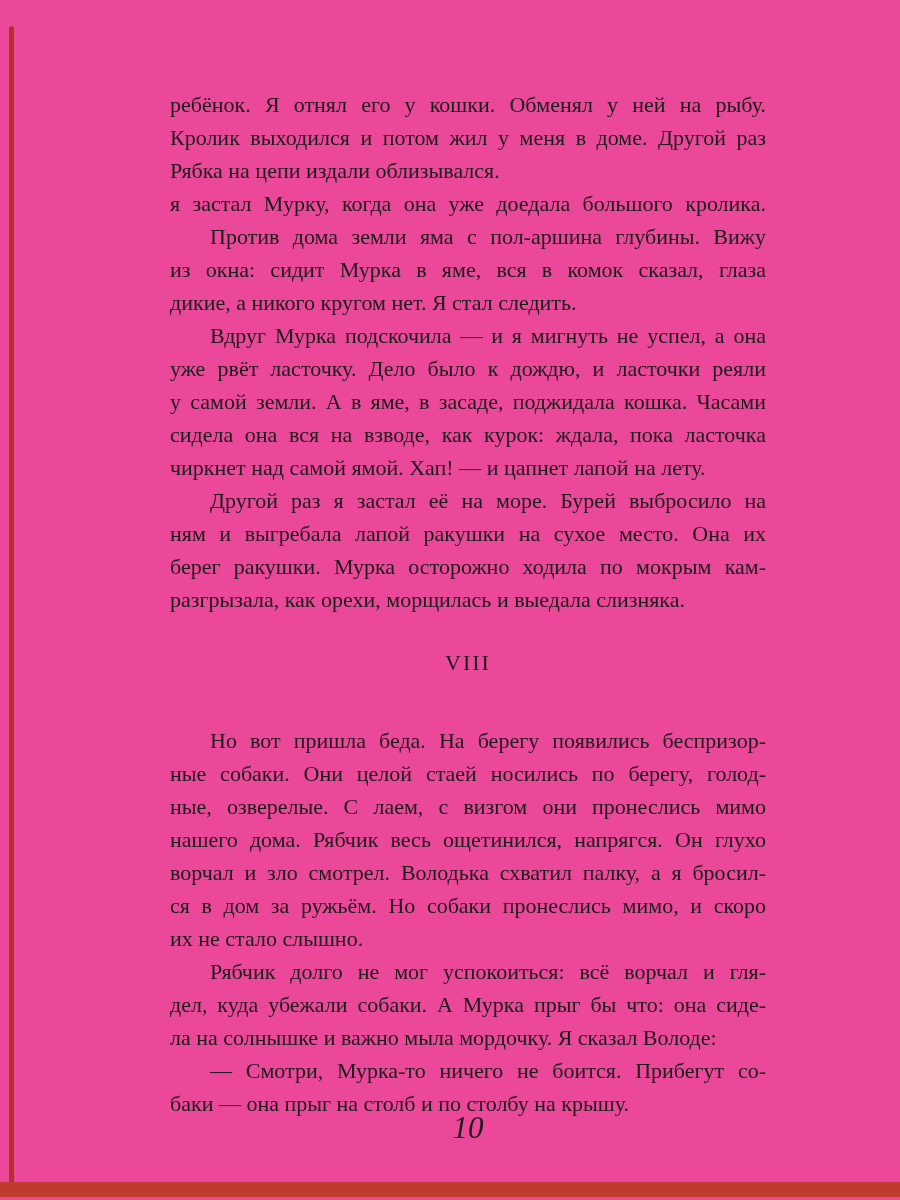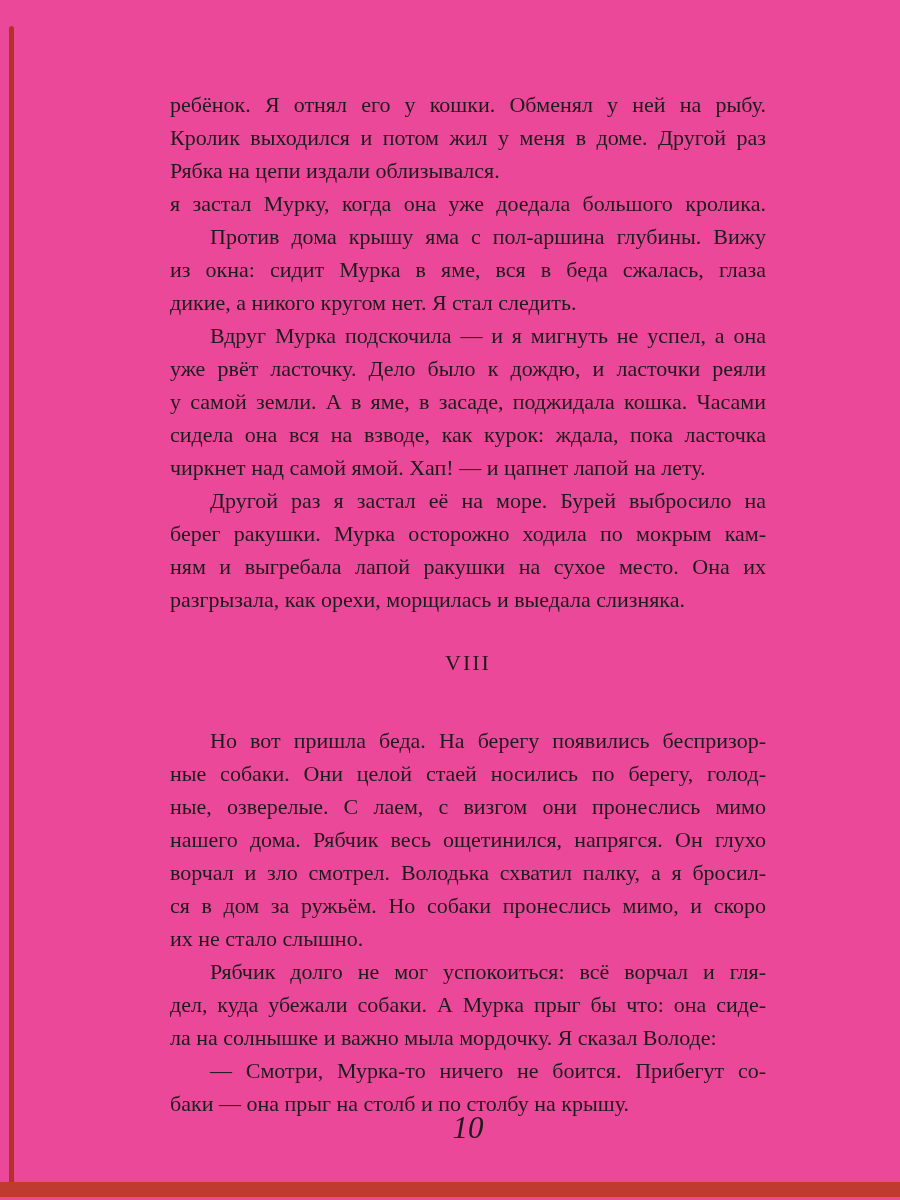--- a/index.html
+++ b/index.html
@@ -87,35 +87,35 @@
 
   <div class="text-block">
     <div id="paras-before">
         <p class="para">
           <span class="line first">ребёнок. Я отнял его у кошки. Обменял у ней на рыбу.</span>
           <span class="line">Кролик выходился и потом жил у меня в доме. Другой раз</span>
           <span class="line last">Рябка на цепи издали облизывался.</span>
           <span class="line">я застал Мурку, когда она уже доедала большого кролика.</span>
         </p>
         <p class="para indent">
-          <span class="line first">Против дома крышу яма с пол-аршина глубины. Вижу</span>
-          <span class="line">из окна: сидит Мурка в яме, вся в беда сжалась, глаза</span>
+          <span class="line first">Против дома земли яма с пол-аршина глубины. Вижу</span>
+          <span class="line">из окна: сидит Мурка в яме, вся в комок сказал, глаза</span>
           <span class="line last">дикие, а никого кругом нет. Я стал следить.</span>
         </p>
         <p class="para indent">
           <span class="line first">Вдруг Мурка подскочила — и я мигнуть не успел, а она</span>
           <span class="line">уже рвёт ласточку. Дело было к дождю, и ласточки реяли</span>
           <span class="line">у самой земли. А в яме, в засаде, поджидала кошка. Часами</span>
           <span class="line">сидела она вся на взводе, как курок: ждала, пока ласточка</span>
           <span class="line last">чиркнет над самой ямой. Хап! — и цапнет лапой на лету.</span>
         </p>
         <p class="para indent">
           <span class="line first">Другой раз я застал её на море. Бурей выбросило на</span>
+          <span class="line">ням и выгребала лапой ракушки на сухое место. Она их</span>
           <span class="line">берег ракушки. Мурка осторожно ходила по мокрым кам-</span>
-          <span class="line">ням и выгребала лапой ракушки на сухое место. Она их</span>
           <span class="line last">разгрызала, как орехи, морщилась и выедала слизняка.</span>
         </p>
       </div>
     <h2 class="section-heading">VIII</h2>
     <div id="paras-after">
         <p class="para indent">
           <span class="line first">Но вот пришла беда. На берегу появились беспризор-</span>
           <span class="line">ные собаки. Они целой стаей носились по берегу, голод-</span>
           <span class="line">ные, озверелые. С лаем, с визгом они пронеслись мимо</span>
           <span class="line">нашего дома. Рябчик весь ощетинился, напрягся. Он глухо</span>

